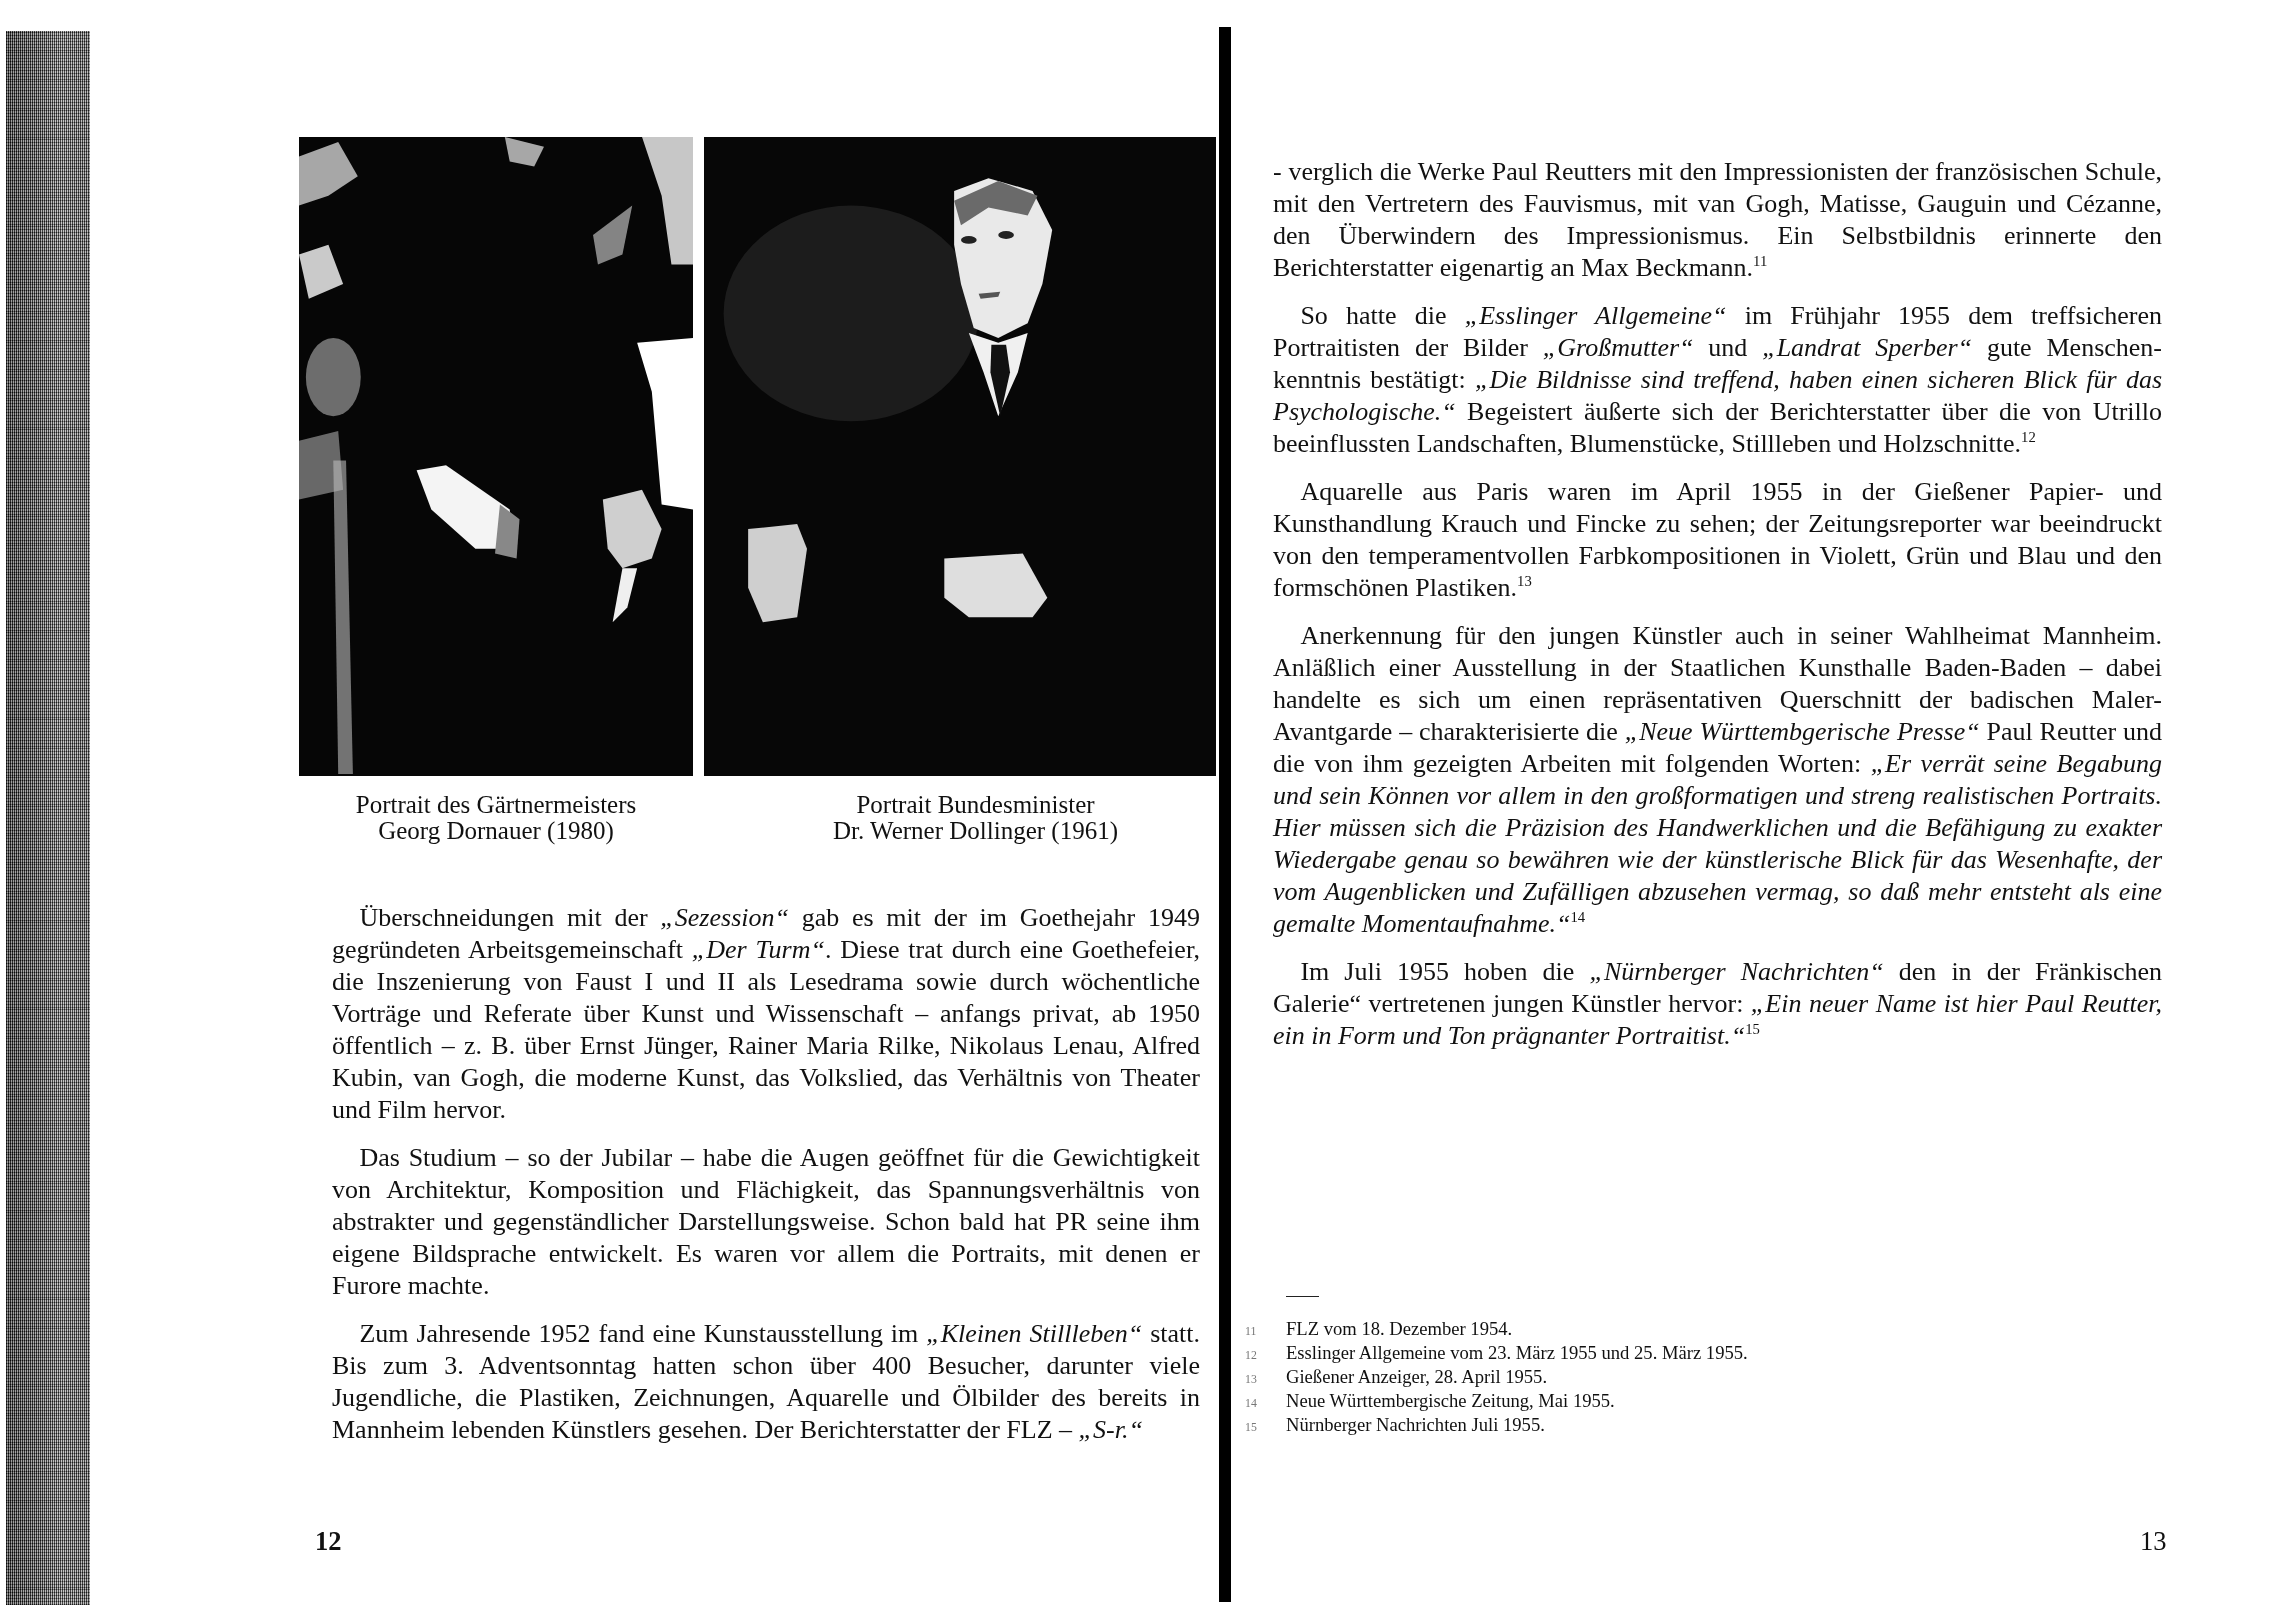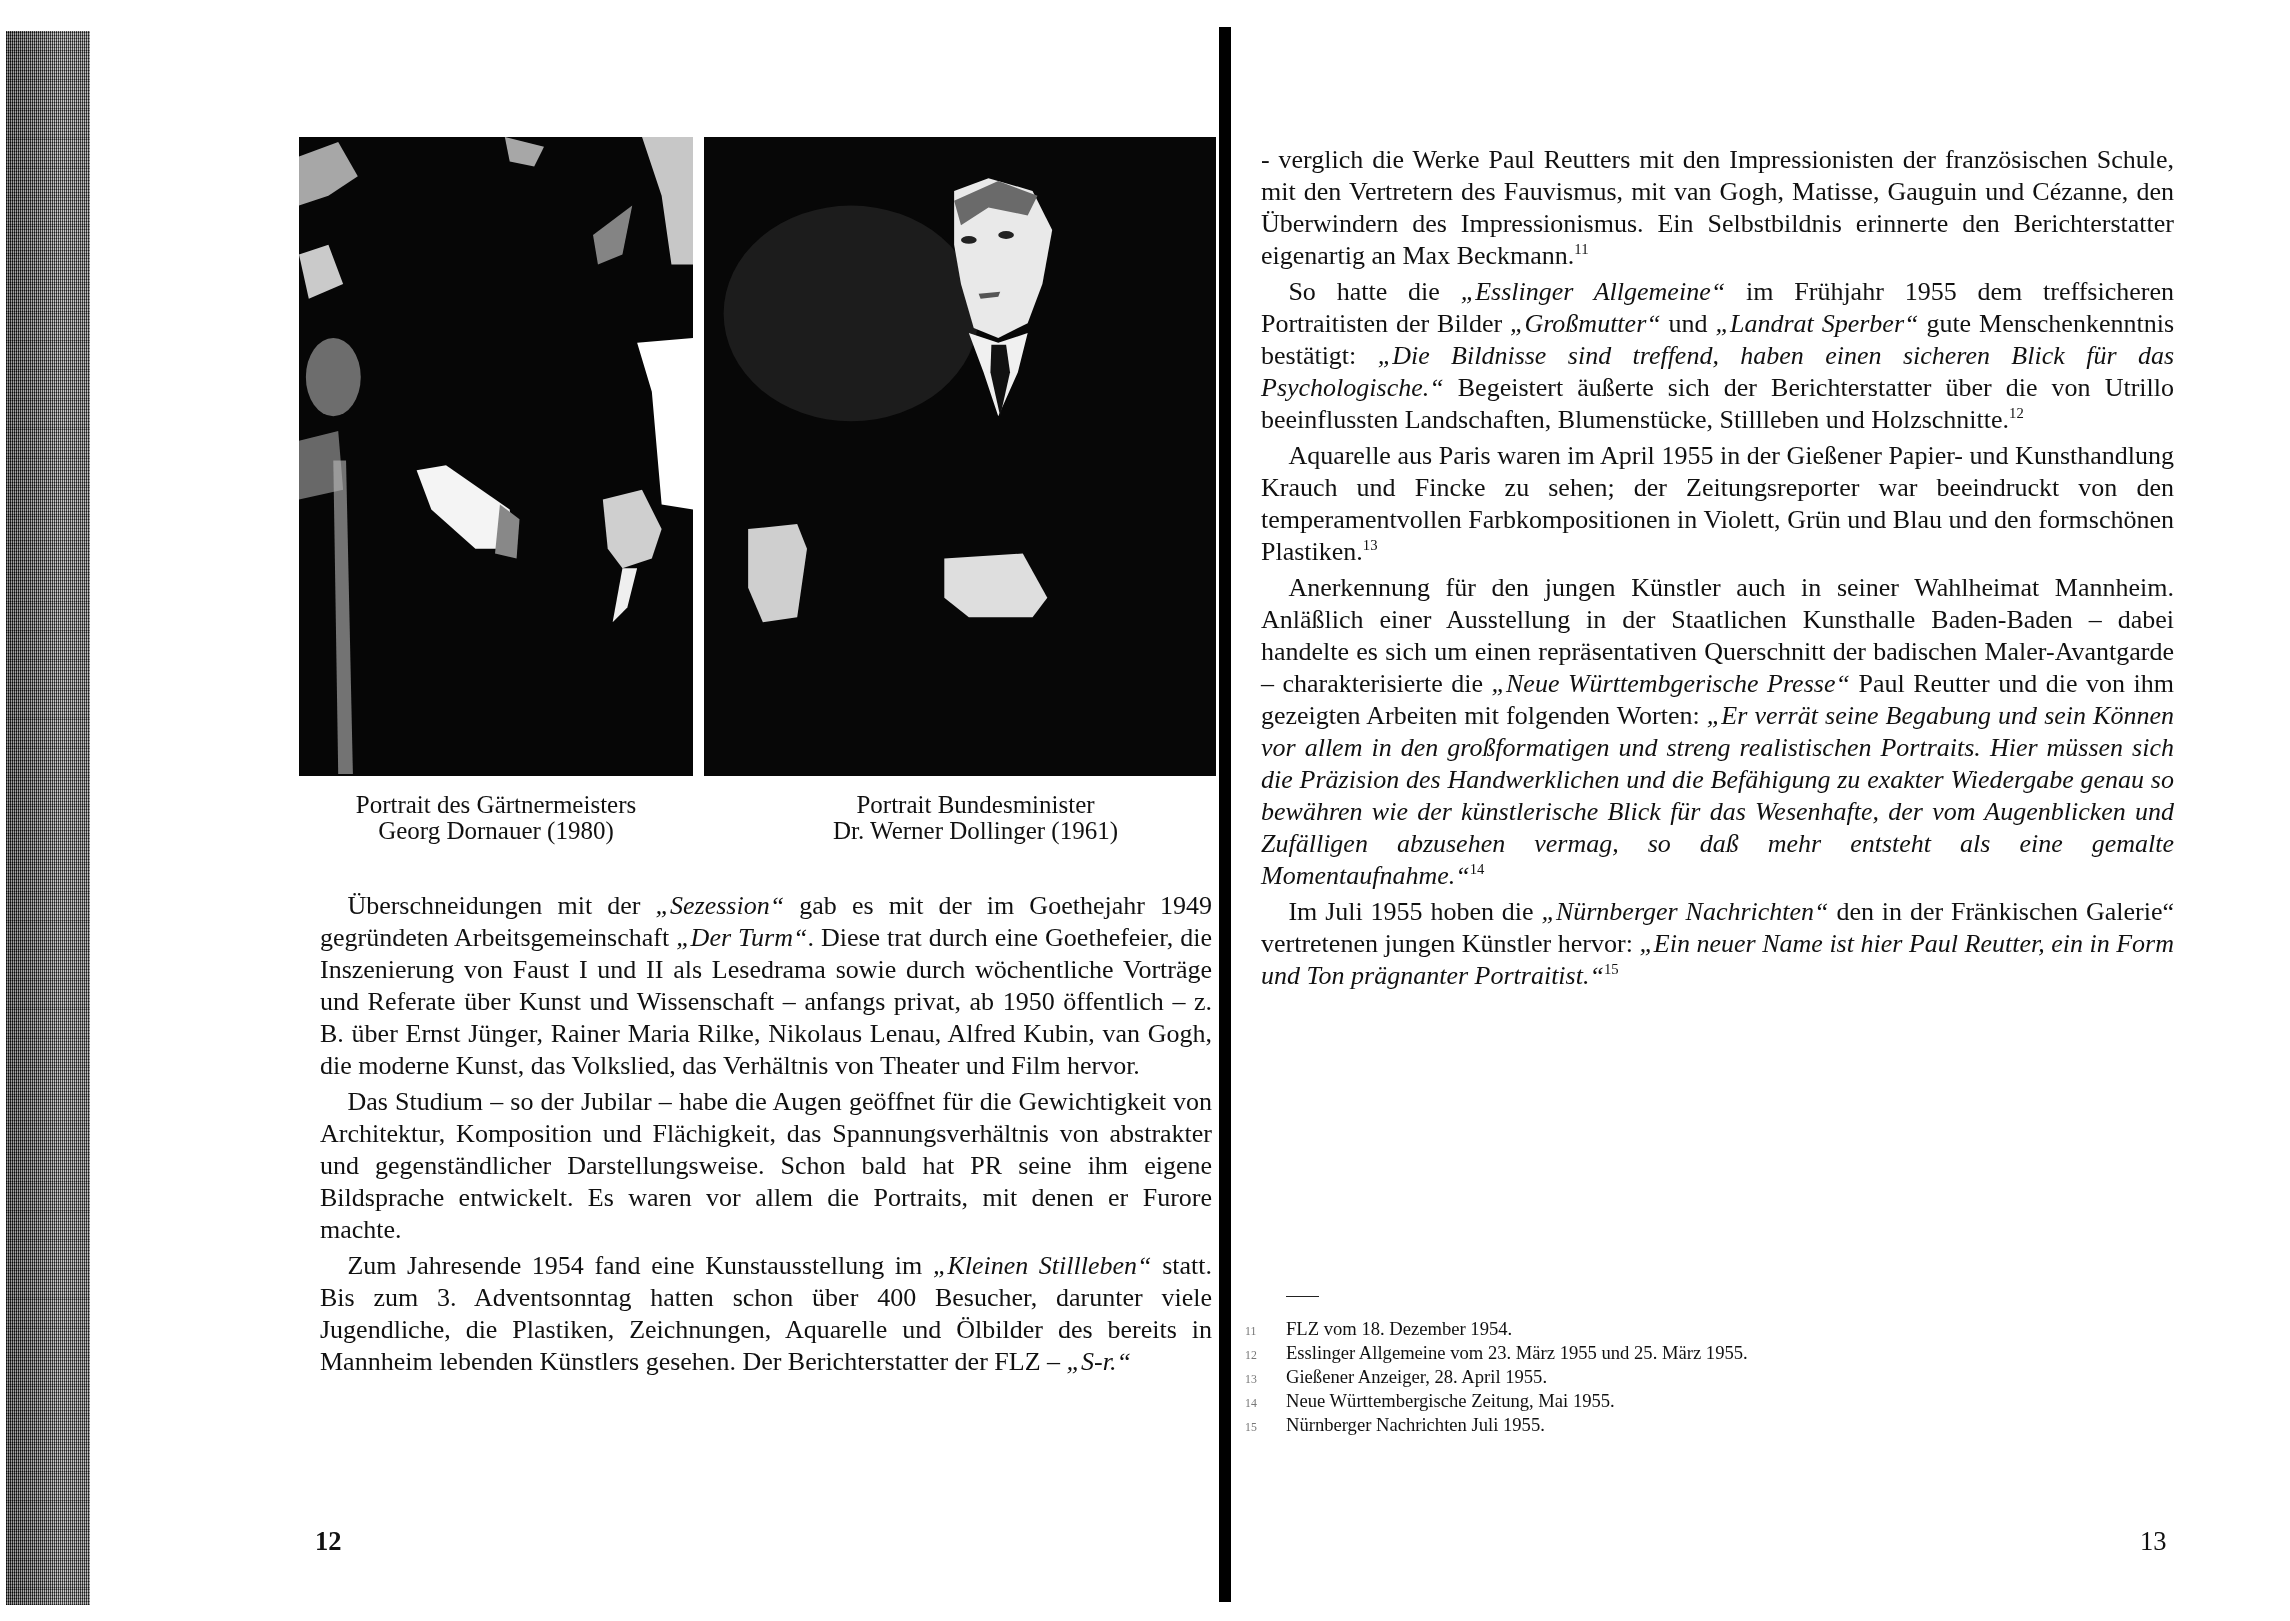--- a/index.html
+++ b/index.html
@@ -25,21 +25,21 @@
 
   .caption {
     position: absolute; text-align: center; font-size: 25px; line-height: 25.5px;
   }
   #caption-left { left: 299px; top: 792px; width: 394px; }
   #caption-right { left: 765px; top: 792px; width: 421px; }
 
   .column { position: absolute; font-size: 26px; line-height: 32px; text-align: justify; }
   #col-left { left: 316px; top: 886px; width: 900px; }
   #col-right { left: 1257px; top: 140px; width: 921px; }
-  .column p { margin: 4px; text-indent: 27.4px; }
+  .column p { margin: 16px; text-indent: 27.4px; }
   .column p.noindent { text-indent: 0; }
   .column em { font-style: italic; }
   sup.fn { font-size: 14.7px; vertical-align: super; line-height: 0; }
 
   .fn-rule { position: absolute; left: 1286px; top: 1296px; width: 33px; height: 1px; background: #222; }
   .footnotes { position: absolute; left: 1245px; top: 1318px; font-size: 18.6px; line-height: 22px; }
   .footnotes .fn-item { display: flex; }
   .footnotes .fn-num { width: 41px; font-size: 11.8px; color: #777; padding-top: 2px; }
 
   .page-number { position: absolute; font-size: 26.5px; font-weight: bold; }
@@ -98,21 +98,21 @@
     </svg>
   </div>
   <div class="caption" id="caption-right">
     <div>Portrait Bundesminister</div>
     <div>Dr. Werner Dollinger  (1961)</div>
   </div>
 
   <div class="column" id="col-left">
       <p><span>Überschneidungen mit der </span><em>„Sezession“</em><span> gab es mit der im Goethejahr 1949 gegründeten Arbeitsgemeinschaft </span><em>„Der Turm“</em><span>. Diese trat durch eine Goethe­feier, die Inszenierung von Faust I und II als Lesedrama sowie durch wöchent­liche Vorträge und Referate über Kunst und Wissenschaft – anfangs privat, ab 1950 öffentlich – z. B. über Ernst Jünger, Rainer Maria Rilke, Nikolaus Lenau, Alfred Kubin, van Gogh, die moderne Kunst, das Volkslied, das Verhältnis von Theater und Film hervor.</span></p>
       <p><span>Das Studium – so der Jubilar – habe die Augen geöffnet für die Gewichtig­keit von Architektur, Komposition und Flächigkeit, das Spannungsverhältnis von abstrakter und gegenständlicher Darstellungsweise. Schon bald hat PR seine ihm eigene Bildsprache entwickelt. Es waren vor allem die Portraits, mit denen er Furore machte.</span></p>
-      <p><span>Zum Jahresende 1954 fand eine Kunstausstellung im </span><em>„Kleinen Stillleben“</em><span> statt. Bis zum 3. Adventsonntag hatten schon über 400 Besucher, darunter viele Jugendliche, die Plastiken, Zeichnungen, Aquarelle und Ölbilder des bereits in Mannheim lebenden Künstlers gesehen. Der Berichterstatter der FLZ – </span><em>„S-r.“</em></p>
+      <p><span>Zum Jahresende 1952 fand eine Kunstausstellung im </span><em>„Kleinen Stillleben“</em><span> statt. Bis zum 3. Adventsonntag hatten schon über 400 Besucher, darunter viele Jugendliche, die Plastiken, Zeichnungen, Aquarelle und Ölbilder des bereits in Mannheim lebenden Künstlers gesehen. Der Berichterstatter der FLZ – </span><em>„S-r.“</em></p>
     </div>
 
   <div class="page-number" id="page-left-number">12</div>
 </div>
 
 <div class="spine"></div>
 
 <div id="right-page">
   <div class="column" id="col-right">
       <p class="noindent"><span>- verglich die Werke Paul Reutters mit den Impressionisten der französischen Schule, mit den Vertretern des Fauvismus, mit van Gogh, Matisse, Gauguin und Cézanne, den Überwindern des Impressionismus. Ein Selbstbildnis er­innerte den Berichterstatter eigenartig an Max Beckmann.</span><sup class="fn">11</sup></p>

